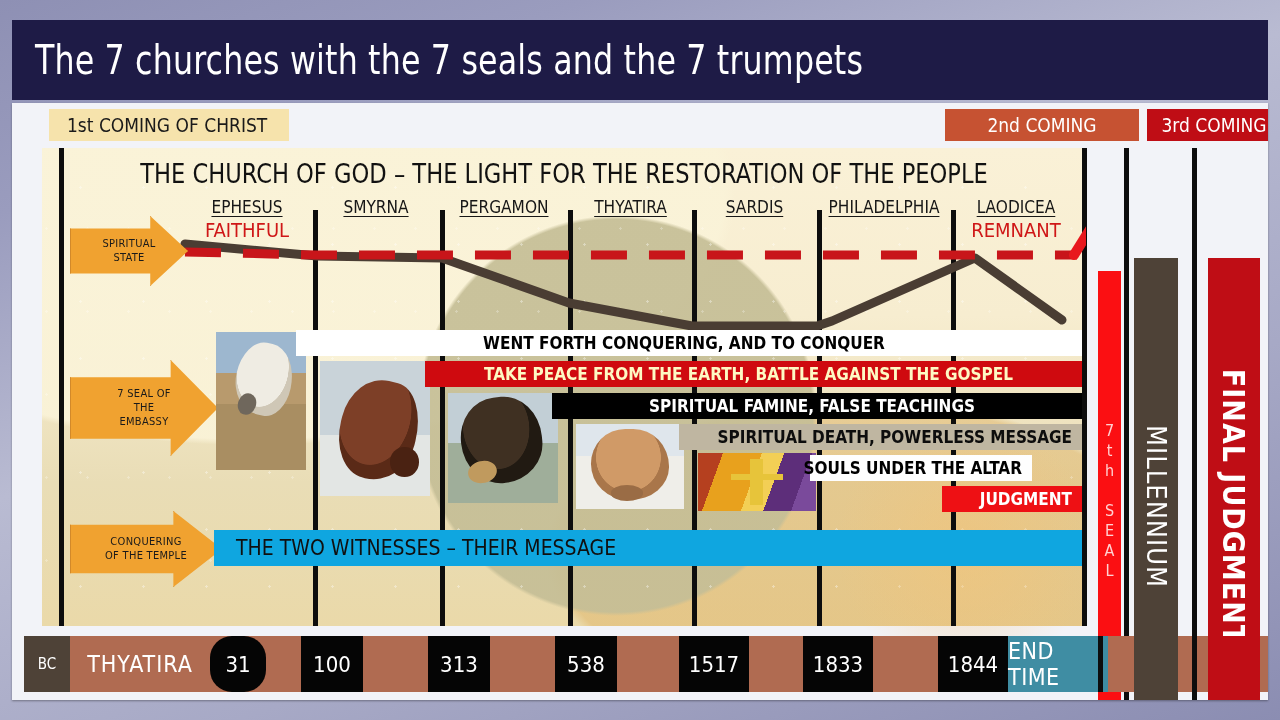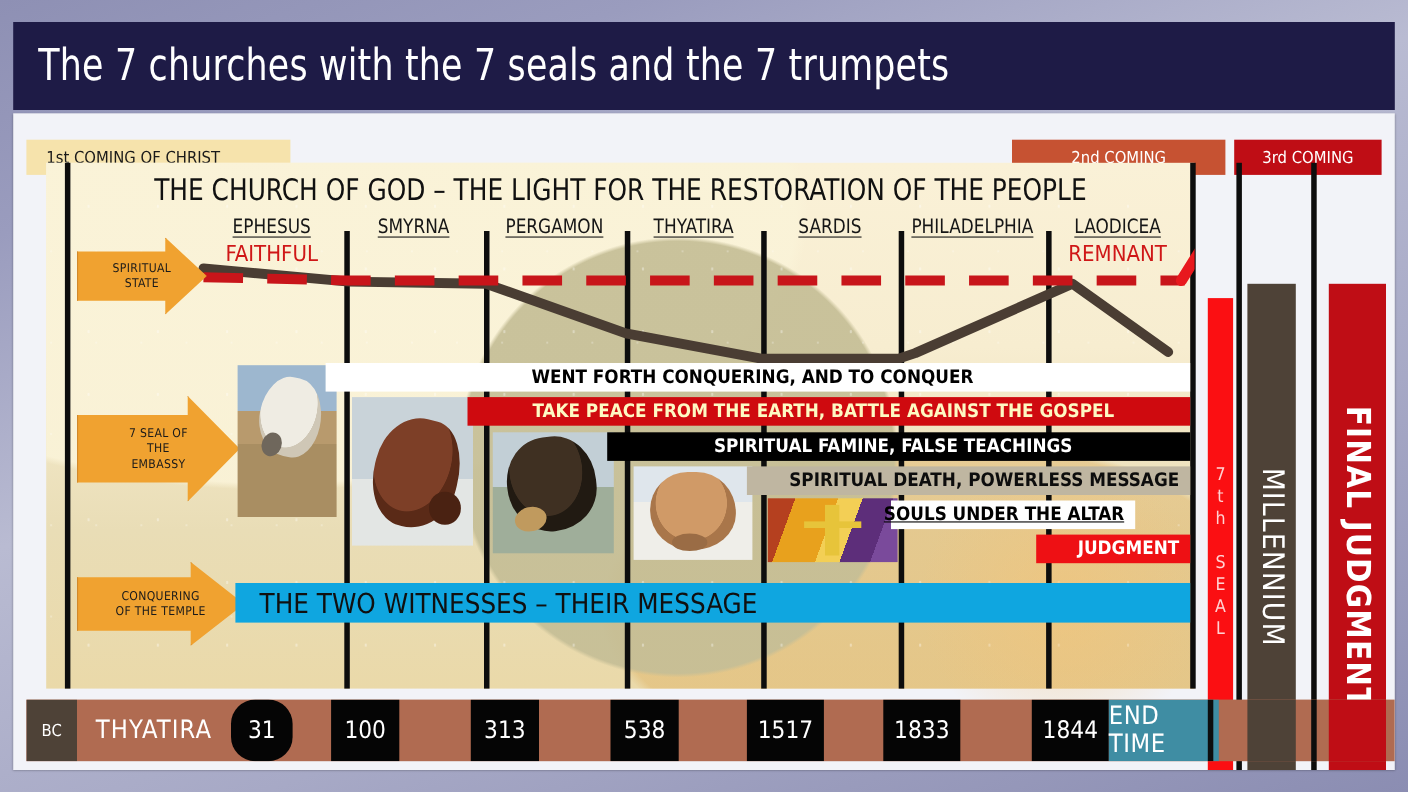--- a/index.html
+++ b/index.html
@@ -36,26 +36,27 @@
   #slide {
     position: absolute; left: 12px; top: 103px;
     width: 1256px; height: 597px;
     background: #f2f3f8;
     box-shadow: 0 1px 2px rgba(0,0,0,.35);
     overflow: hidden;
   }
 
   
   .coming {
-    position: absolute; top: 24px; height: 32px;
+    position: absolute; top: 6px; height: 32px;
     color: #fff;
-    font-size: 15px;
+    font-size: 19px;
     display: flex; align-items: center;
     white-space: nowrap;
     font-family: "DejaVu Sans Condensed","Liberation Sans", sans-serif;
+    margin-left: 25px;
   }
   #coming1 {
     left: 12px; width: 240px;
     background: #f6e3ac; color: #1a1a1a;
     padding-left: 18px;
   }
   #coming2 {
     left: 908px; width: 194px;
     background: #c65232;
     justify-content: center;
@@ -198,21 +199,21 @@
   .p5 .cross{position:absolute;left:44%;top:10%;width:11%;height:80%;background:#e7c43a;}
   .p5 .cross2{position:absolute;left:28%;top:36%;width:44%;height:10%;background:#e7c43a;}
 
   
   #witness {
     position: absolute;
     height: 36px;
     background: #0fa6e0;
     display: flex; align-items: center;
     padding-left: 22px;
-    font-size: 25px; color: #101010;
+    font-size: 21px; color: #101010;
     font-family: "DejaVu Sans Condensed","Liberation Sans", sans-serif;
     white-space: nowrap;
   }
 
   
   .vcol {
     position: absolute;
     display: flex; align-items: center; justify-content: center;
     color:#fff;
     font-family:"DejaVu Sans Condensed","Liberation Sans", sans-serif;
@@ -362,21 +363,21 @@
       </div>
     <div class="photo p5" style="left:656px;top:305px;width:118px;height:58px;">
       <div class="cross"></div>
         <div class="cross2"></div>
       </div>
 
     <div class="sealbar bar-white" style="left:254px;top:182px;width:786px;justify-content:center;">WENT FORTH CONQUERING, AND TO CONQUER</div>
     <div class="sealbar bar-red" style="left:383px;top:213px;width:657px;justify-content:center;">TAKE PEACE FROM THE EARTH, BATTLE AGAINST THE GOSPEL</div>
     <div class="sealbar bar-black" style="left:510px;top:245px;width:530px;justify-content:center;">SPIRITUAL FAMINE, FALSE TEACHINGS</div>
     <div class="sealbar bar-tan" style="left:637px;top:276px;width:403px;">SPIRITUAL DEATH, POWERLESS MESSAGE</div>
-    <div class="sealbar bar-white2" style="left:768px;top:307px;width:222px;text-decoration:underline;">SOULS UNDER THE ALTAR</div>
+    <div class="sealbar bar-white2" style="left:768px;top:307px;width:222px;">SOULS UNDER THE ALTAR</div>
     <div class="sealbar bar-red2" style="left:900px;top:338px;width:140px;">JUDGMENT</div>
 
     <div id="witness" style="left:172px;top:382px;width:868px;">THE TWO WITNESSES – THEIR MESSAGE</div>
   </div>
 
   <div class="vcol" id="seal7">
     <span>7</span>
     <span>t</span>
     <span>h</span>
     <span>&nbsp;</span>

